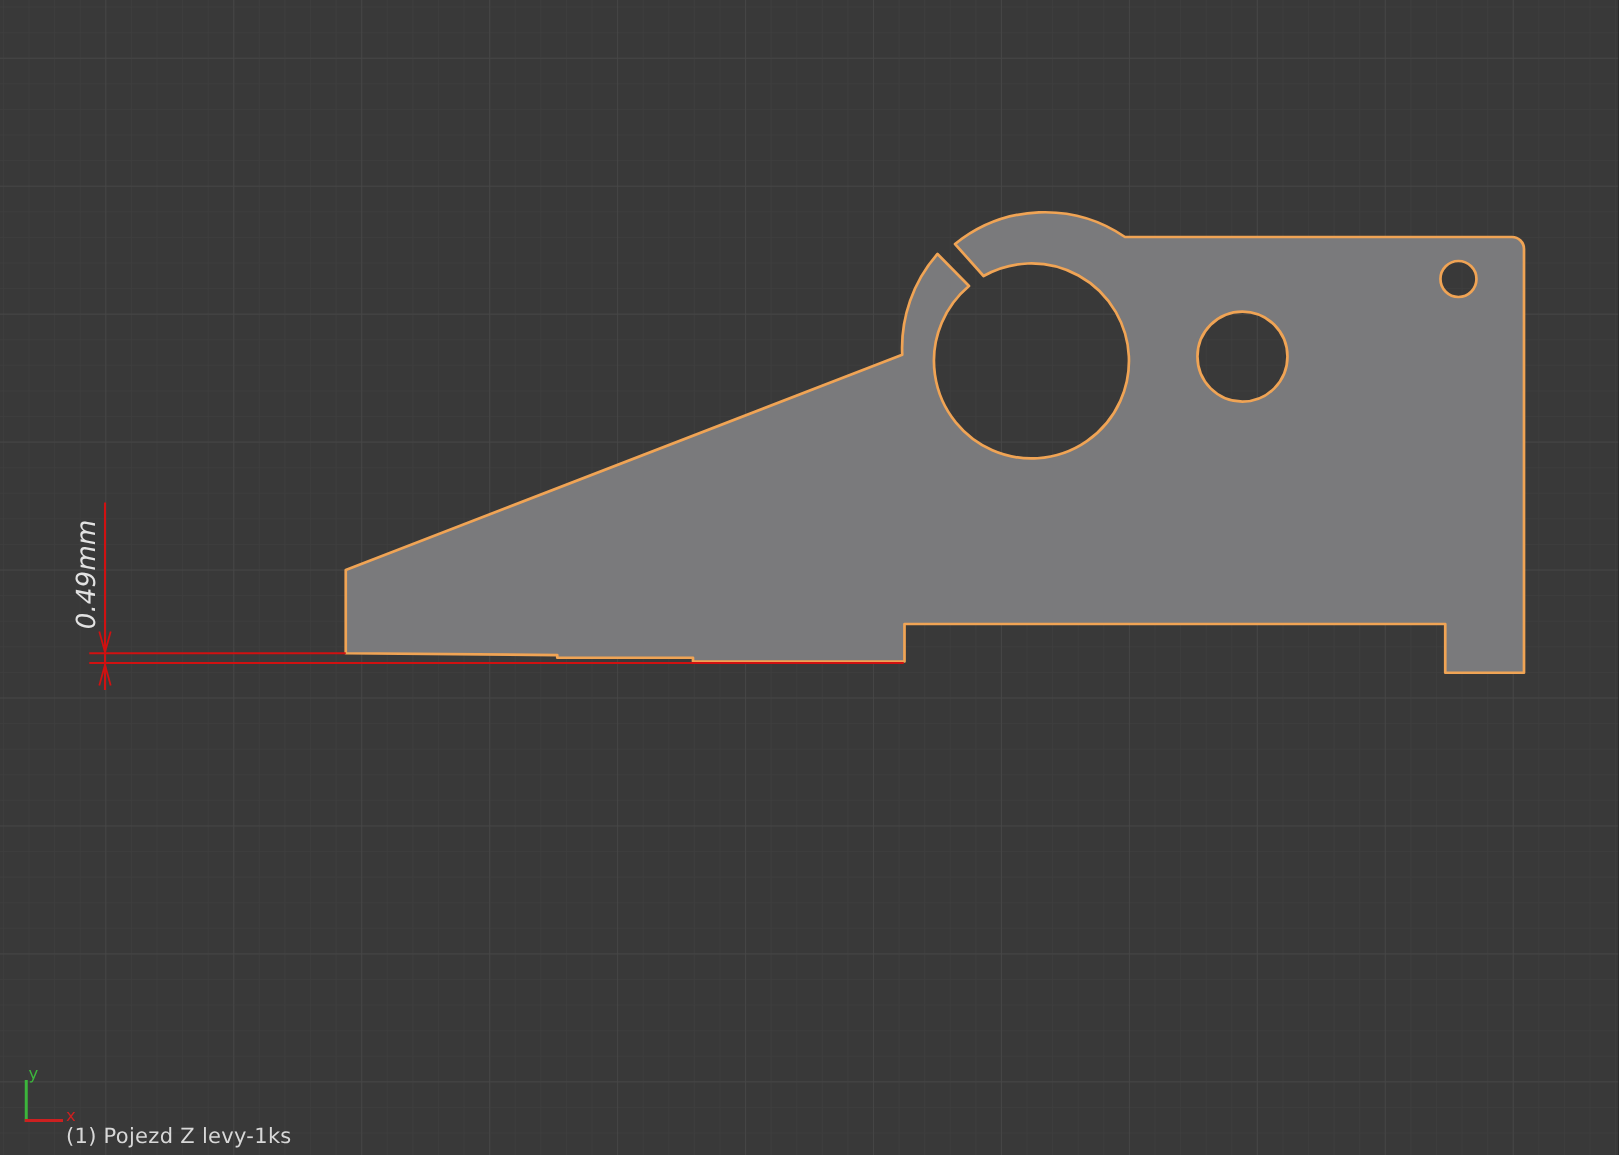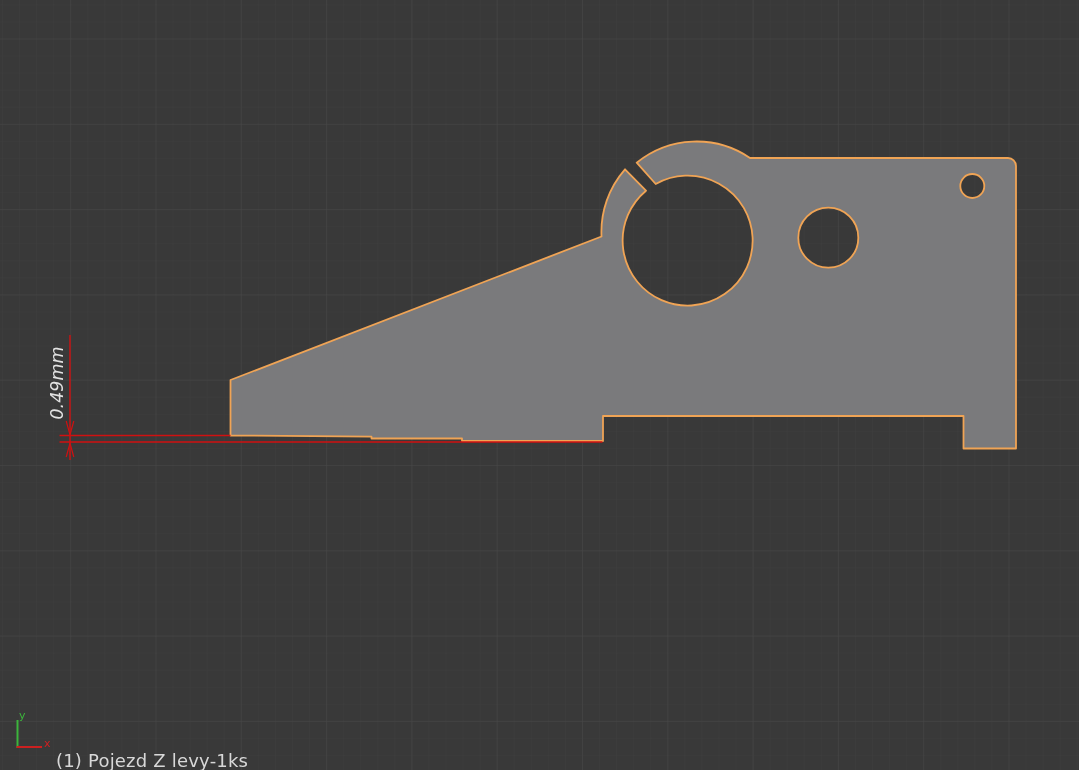--- a/index.html
+++ b/index.html
@@ -25,23 +25,23 @@
     font-size:17.5px;
     font-style:italic;
     font-family:"DejaVu Sans","Liberation Sans",sans-serif;
   }
   .axis-y{stroke:var(--axis-green,#3cb53c);stroke-width:2;}
   .axis-x{stroke:var(--axis-red,#cc2020);stroke-width:2;}
   .axis-label-y{fill:var(--axis-green,#3cb53c);font-size:11px;}
   .axis-label-x{fill:var(--axis-red,#cc2020);font-size:11px;}
   .status-text{
     position:absolute;
-    left:56px;top:750px;
+    left:44px;top:750px;
     color:var(--status-text,#d8d8d8);
-    font-size:18px;
+    font-size:14px;
     letter-spacing:0.2px;
     white-space:nowrap;
     user-select:none;
   }
 </style>
 </head>
 <body>
 
 <div class="viewport">
   <svg width="1079" height="770" viewBox="0 0 1079 770">

